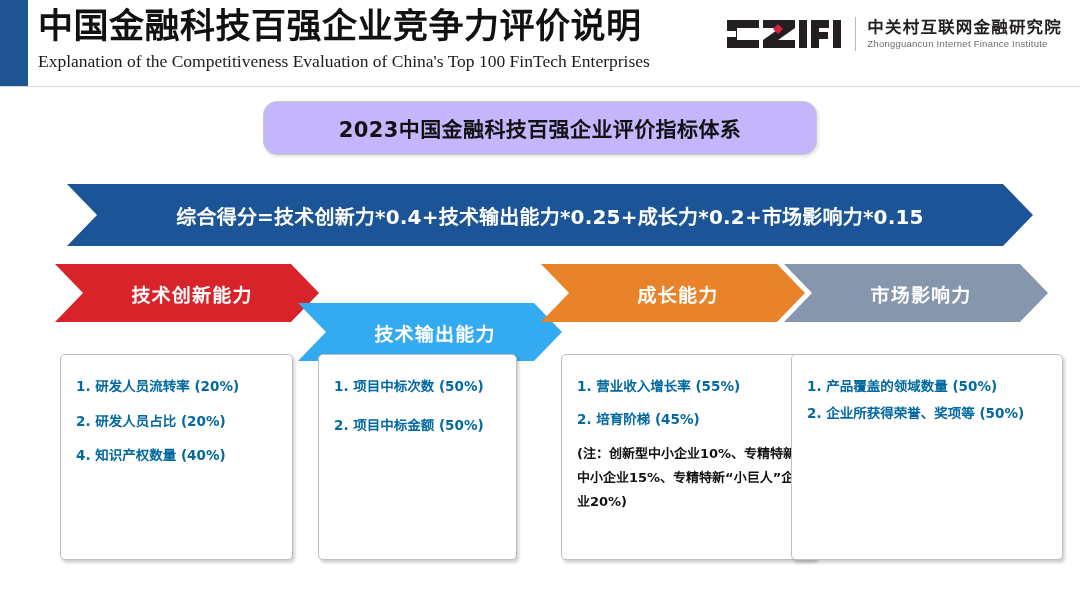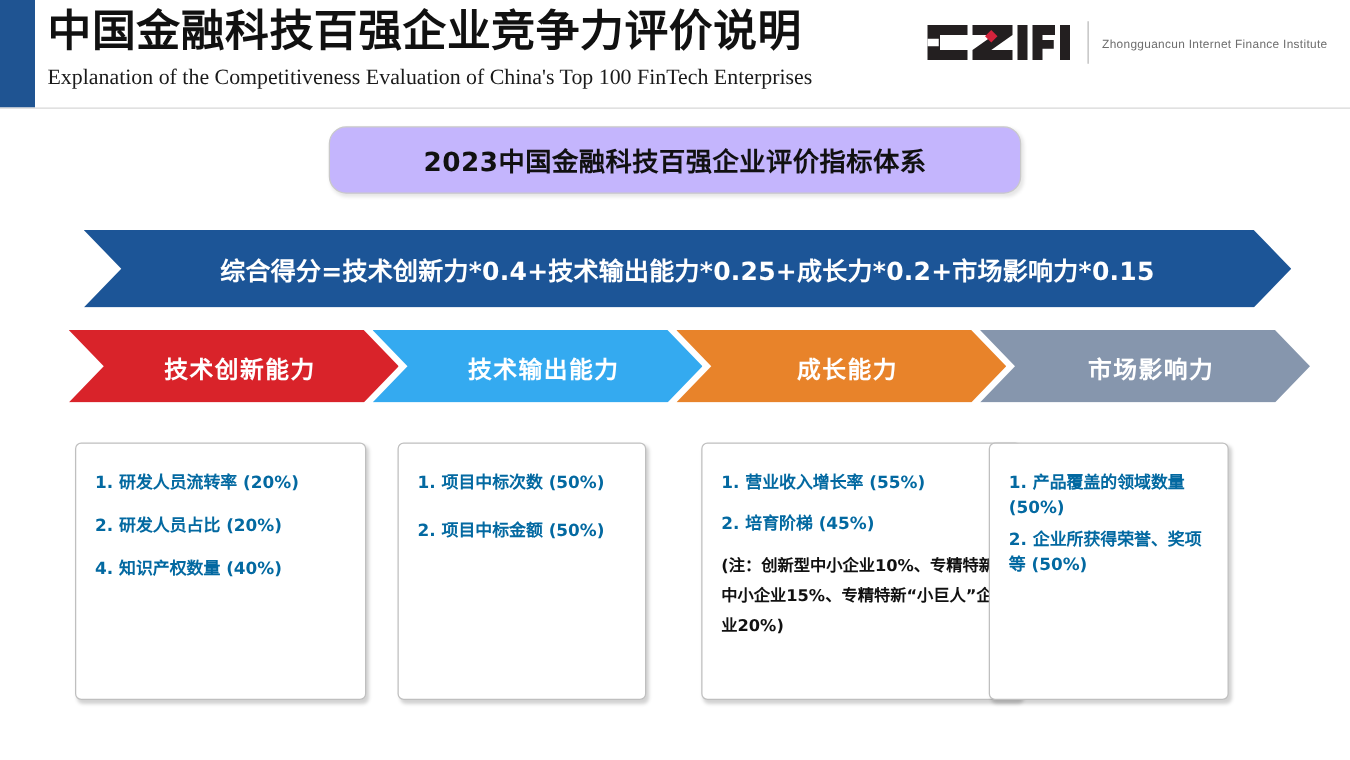--- a/index.html
+++ b/index.html
@@ -168,21 +168,21 @@
   .chev-label {
     font-family: "DejaVu Sans", "Liberation Sans", sans-serif;
     font-size: 19px;
     font-weight: 700;
     color: #ffffff;
     letter-spacing: 1.2px;
     white-space: nowrap;
     padding-left: 10px;
   }
   .chev-1 { left: 55px;  width: 264px; }
-  .chev-2 { left: 298px; width: 264px; }
+  .chev-2 { left: 298px; width: 264px; margin-top: 39px; }
   .chev-3 { left: 541px; width: 264px; }
   .chev-4 { left: 784px; width: 264px; }
 
   
   .cards {
     position: absolute;
     left: 0;
     top: 354px;
     width: 1080px;
     height: 215px;
@@ -200,21 +200,21 @@
     box-sizing: border-box;
   }
   .card-1 { left: 60px; }
   .card-2 { left: 318px; }
   .card-3 { left: 553px; }
   .card-4 { left: 791px; }
   .card-2, .card-3 { width: 200px; }
   .card-1, .card-4 { width: 233px; }
   .card-2 { left: 318px; width: 199px; }
   .card-3 { left: 561px; width: 256px; }
-  .card-4 { left: 791px; width: 192px; }
+  .card-4 { left: 791px; width: 272px; }
 
   .card-line {
     font-family: "DejaVu Sans", "Liberation Sans", sans-serif;
     font-size: 13.5px;
     font-weight: 700;
     color: #0369a1;
     line-height: 1.45;
     margin-bottom: 15px;
   }
   .card-3 .card-line { margin-bottom: 13px; }
@@ -255,20 +255,21 @@
 
         <rect x="74" y="3" width="8" height="28" fill="#231f20"></rect>
 
         <path d="M86 3 H104 V11 H94 V15 H103 V22 H94 V31 H86 Z" fill="#231f20"></path>
 
         <rect x="108" y="3" width="8" height="28" fill="#231f20"></rect>
       </svg>
     </span>
     <span class="logo-divider"></span>
     <span class="logo-text">
+      <span class="logo-cn">中关村互联网金融研究院</span>
       <span class="logo-en" style="display:block;">Zhongguancun Internet Finance Institute</span>
     </span>
   </div>
 
   <div class="pill">
     <span class="pill-text">2023中国金融科技百强企业评价指标体系</span>
   </div>
 
   <div class="formula" style="background: rgb(28, 85, 151);">
     <span class="formula-text">综合得分=技术创新力*0.4+技术输出能力*0.25+成长力*0.2+市场影响力*0.15</span>

